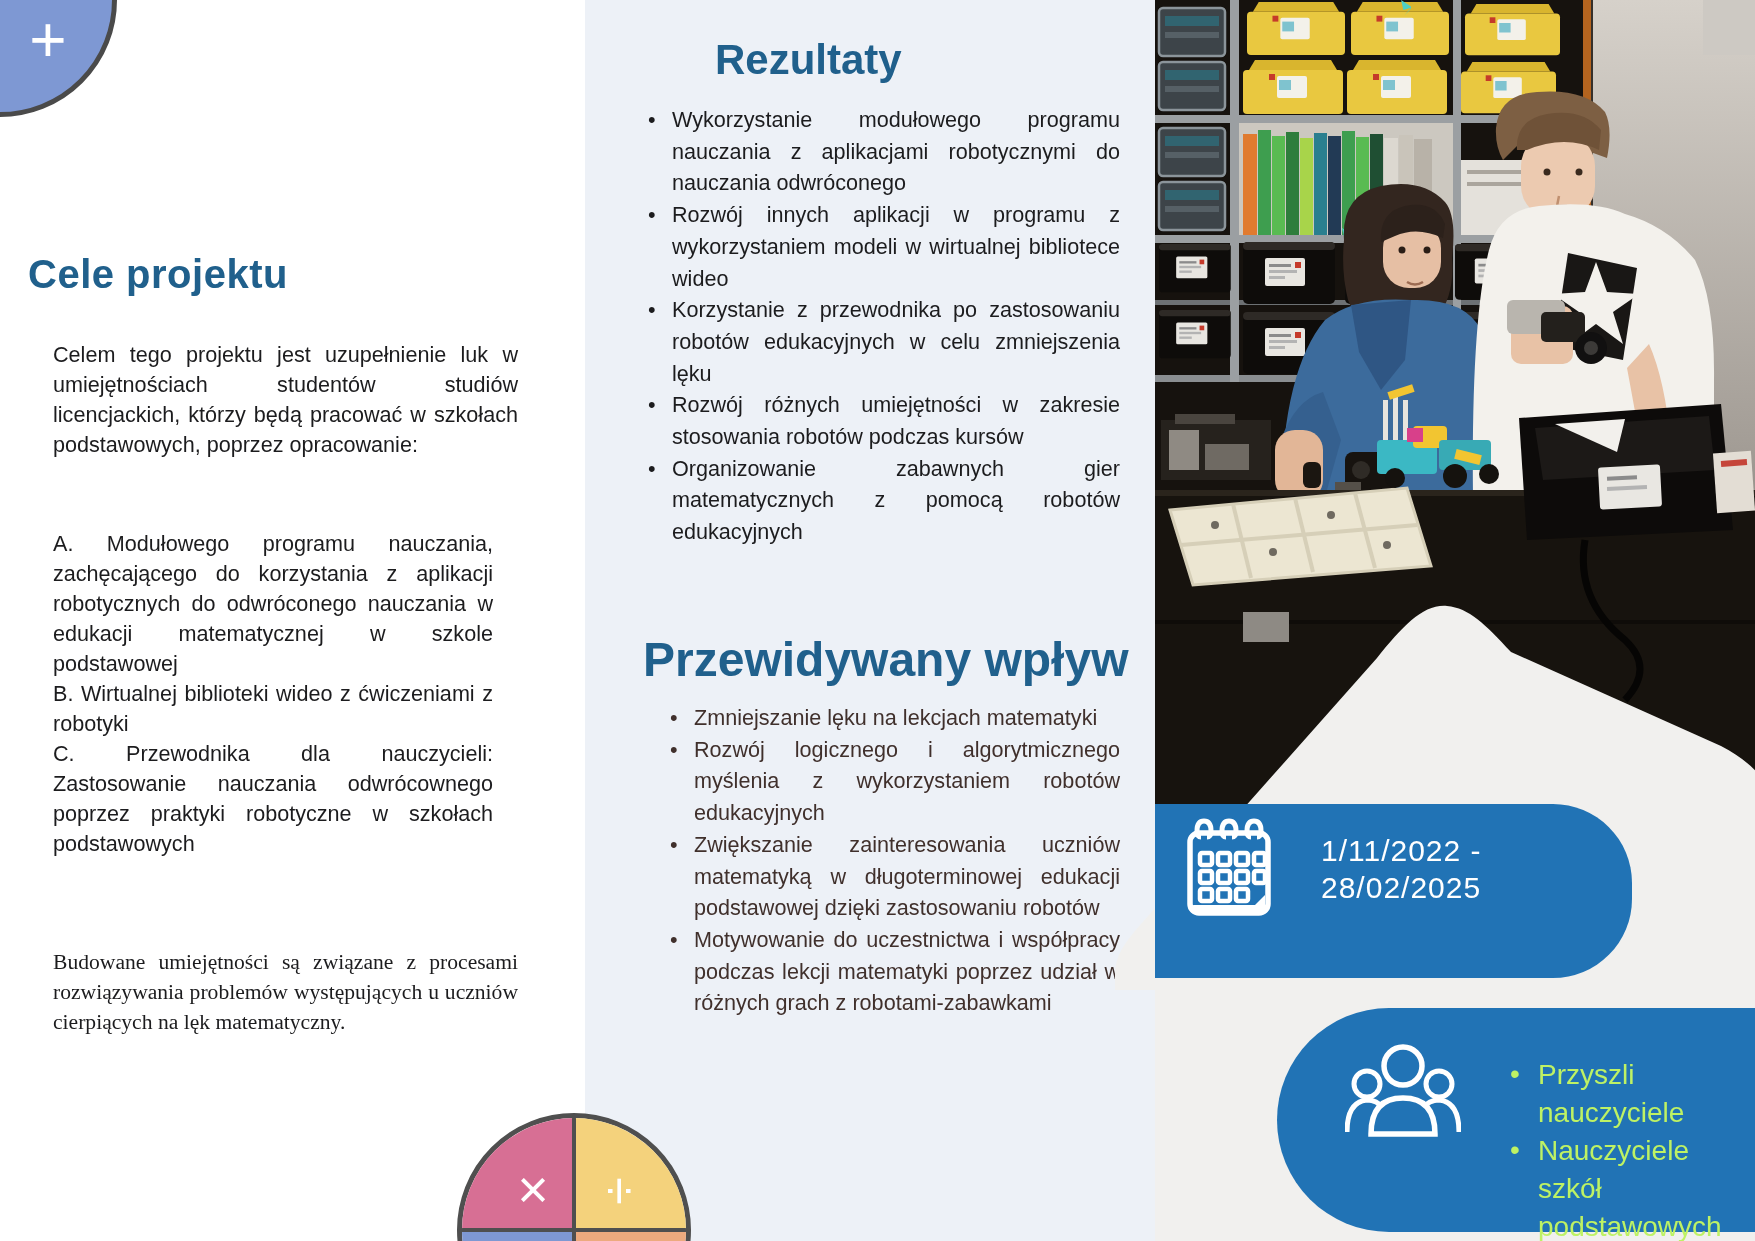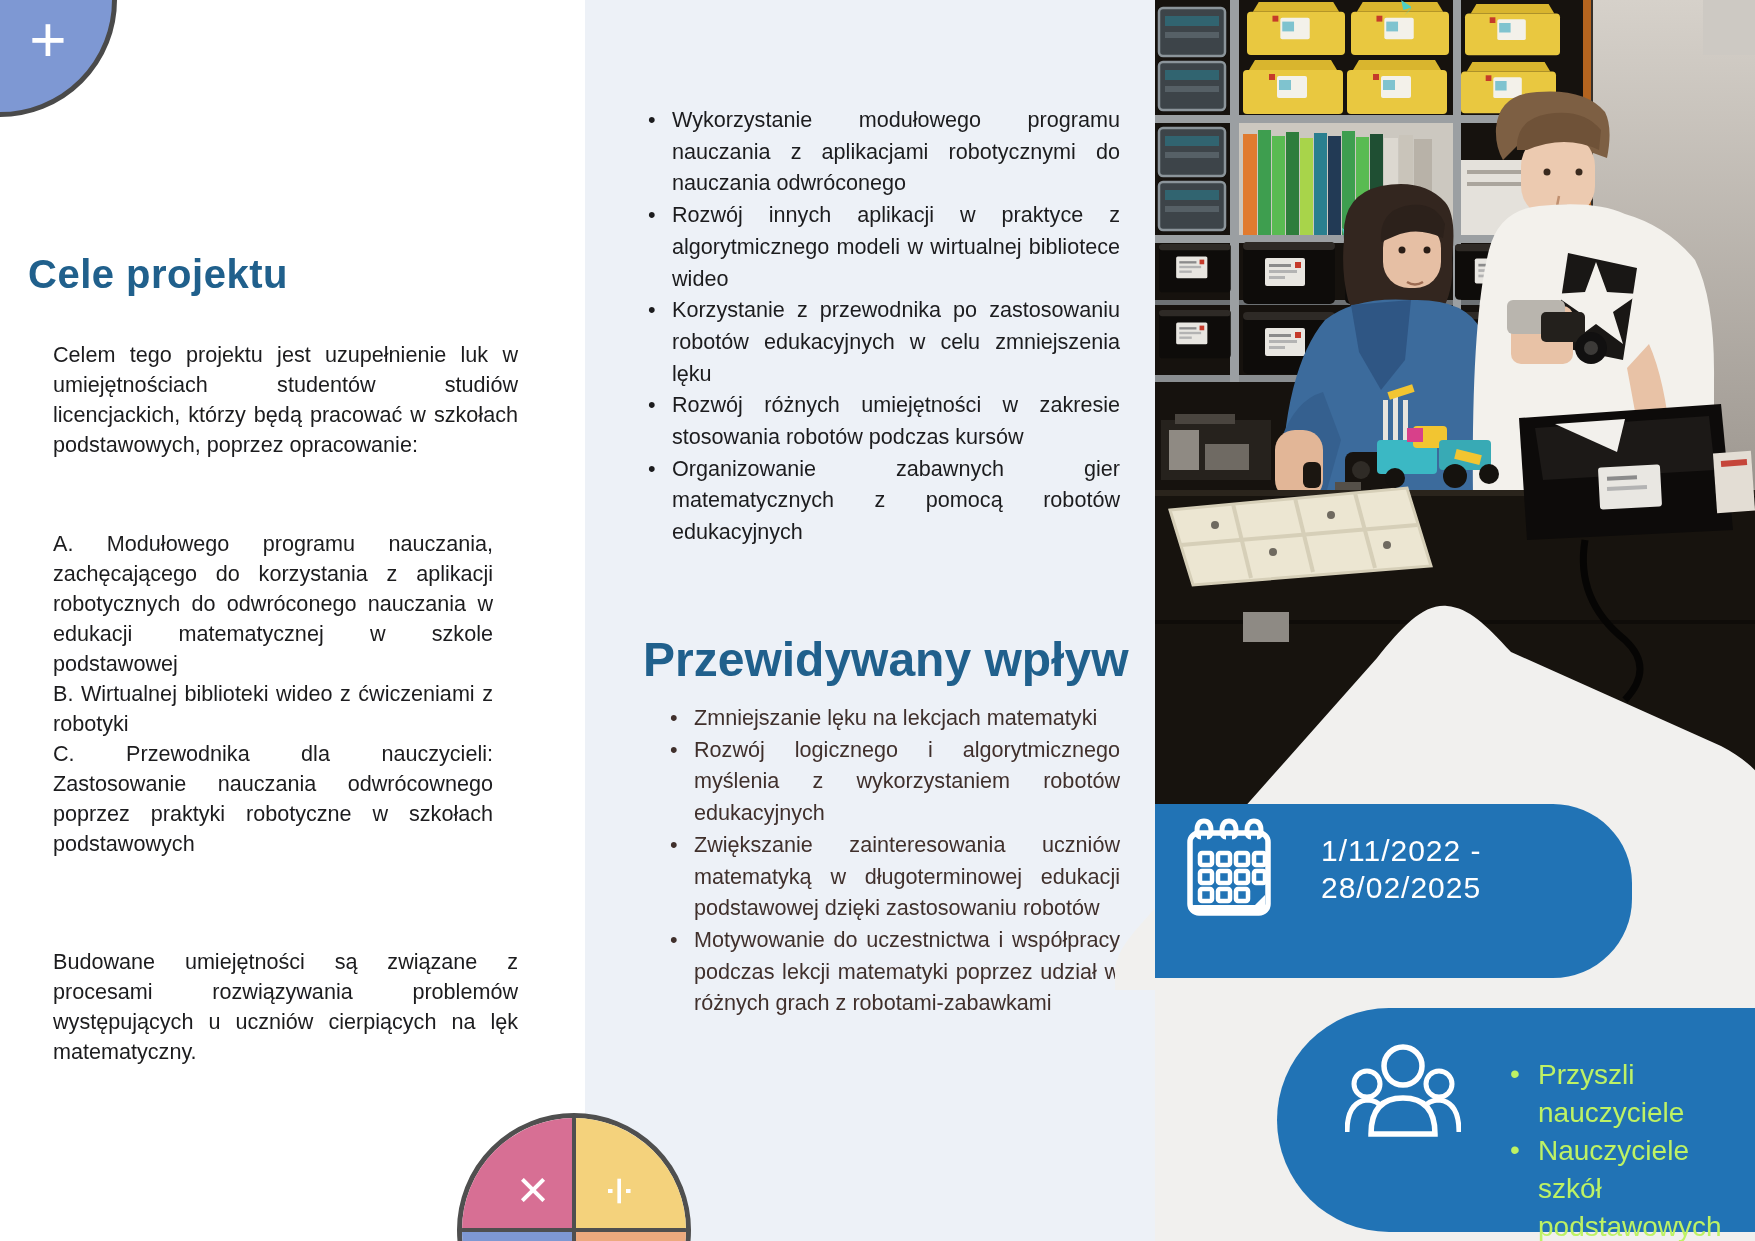--- a/index.html
+++ b/index.html
@@ -10,21 +10,21 @@
   
   .col-middle { position:absolute; left:585px; top:0; width:570px; height:1241px; background:#edf1f7; }
   .col-right-bg { position:absolute; left:1155px; top:985px; width:600px; height:256px; background:#f1f0ee; }
 
   
   .left-heading { position:absolute; left:28px; top:252px; width:465px; text-align:left;
                   font-size:40px; font-weight:800; color:#20608c; letter-spacing:0.5px; }
   .body-text { font-size:21.6px; line-height:30px; color:#1c1c1e; text-align:justify;margin-left:25px; }
   .p-intro   { position:absolute; left:28px; top:340px; width:465px; }
   .p-abc     { position:absolute; left:28px; top:529px; width:465px; }
-  .p-closing { position:absolute; left:28px; top:947px; width:465px; }
+  .p-closing { position:absolute; left:28px; top:947px; width:465px;font-family:Liberation Serif, serif; }
 
   
   .h-results { position:absolute; left:715px; top:36px; font-size:42px; font-weight:800; color:#20608c; }
   .h-impact  { position:absolute; left:643px; top:632px; font-size:48px; font-weight:700; color:#20608c; }
   ul.blist { list-style:none; position:absolute; }
   ul.blist li { position:relative; padding-left:26px; font-size:21.6px; line-height:31.7px; text-align:justify; }
   ul.blist li::before { content:"•"; position:absolute; left:2px; top:0; }
   .list-results { left:646px; top:104px; width:474px; color:#1c1c1e; }
   .list-impact  { left:668px; top:702px; width:452px; color:#40302c; }
 
@@ -72,23 +72,24 @@
 
   <div class="left-heading">Cele projektu</div>
   <p class="body-text p-intro">Celem tego projektu jest uzupełnienie luk w umiejętnościach studentów studiów licencjackich, którzy będą pracować w szkołach podstawowych, poprzez opracowanie:</p>
   <div class="p-abc">
     <div class="body-text">A. Modułowego programu nauczania, zachęcającego do korzystania z aplikacji robotycznych do odwróconego nauczania w edukacji matematycznej w szkole podstawowej</div>
     <div class="body-text">B. Wirtualnej biblioteki wideo z ćwiczeniami z robotyki</div>
     <div class="body-text">C. Przewodnika dla nauczycieli: Zastosowanie nauczania odwrócownego poprzez praktyki robotyczne w szkołach podstawowych</div>
   </div>
   <p class="body-text p-closing">Budowane umiejętności są związane z procesami rozwiązywania problemów występujących u uczniów cierpiących na lęk matematyczny.</p>
 
+  <div class="h-results">Rezultaty</div>
   <ul class="blist list-results">
     <li>Wykorzystanie modułowego programu nauczania z aplikacjami robotycznymi do nauczania odwróconego</li>
-    <li>Rozwój innych aplikacji w praktyce z algorytmicznego modeli w wirtualnej bibliotece wideo</li>
+    <li>Rozwój innych aplikacji w programu z wykorzystaniem modeli w wirtualnej bibliotece wideo</li>
     <li>Korzystanie z przewodnika po zastosowaniu robotów edukacyjnych w celu zmniejszenia lęku</li>
     <li>Rozwój różnych umiejętności w zakresie stosowania robotów podczas kursów</li>
     <li>Organizowanie zabawnych gier matematycznych z pomocą robotów edukacyjnych</li>
   </ul>
   <div class="h-impact">Przewidywany wpływ</div>
   <ul class="blist list-impact">
     <li>Zmniejszanie lęku na lekcjach matematyki</li>
     <li>Rozwój logicznego i algorytmicznego myślenia z wykorzystaniem robotów edukacyjnych</li>
     <li>Zwiększanie zainteresowania uczniów matematyką w długoterminowej edukacji podstawowej dzięki zastosowaniu robotów</li>
     <li>Motywowanie do uczestnictwa i współpracy podczas lekcji matematyki poprzez udział w różnych grach z robotami-zabawkami</li>

